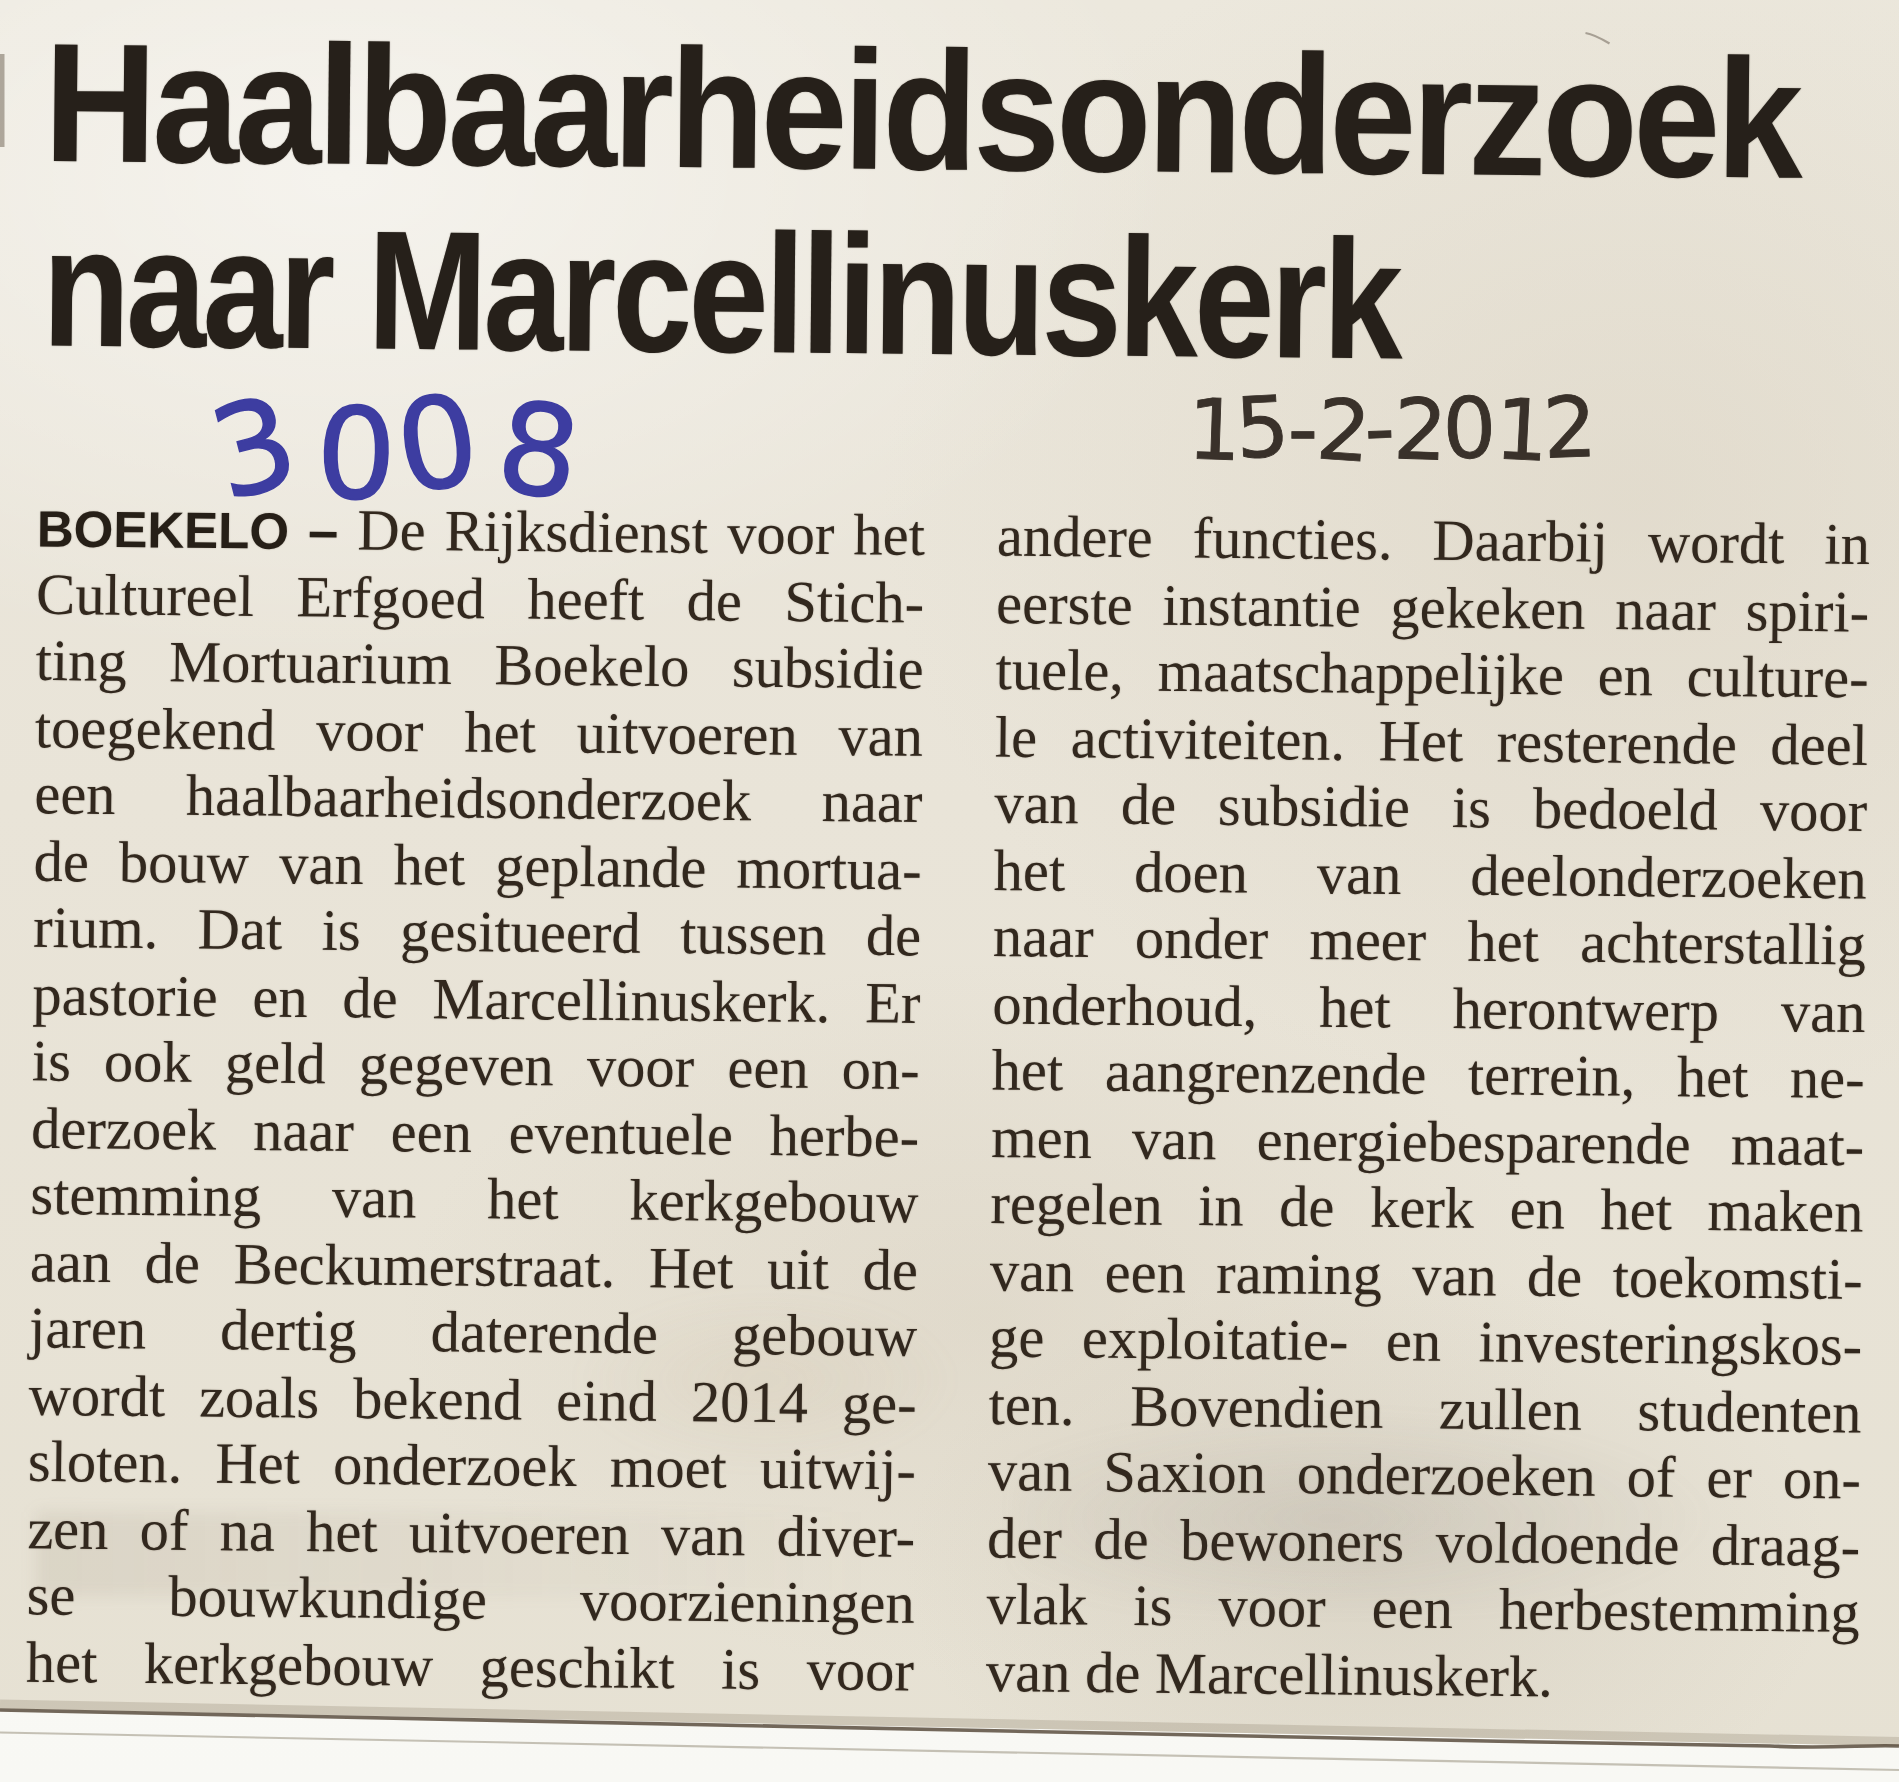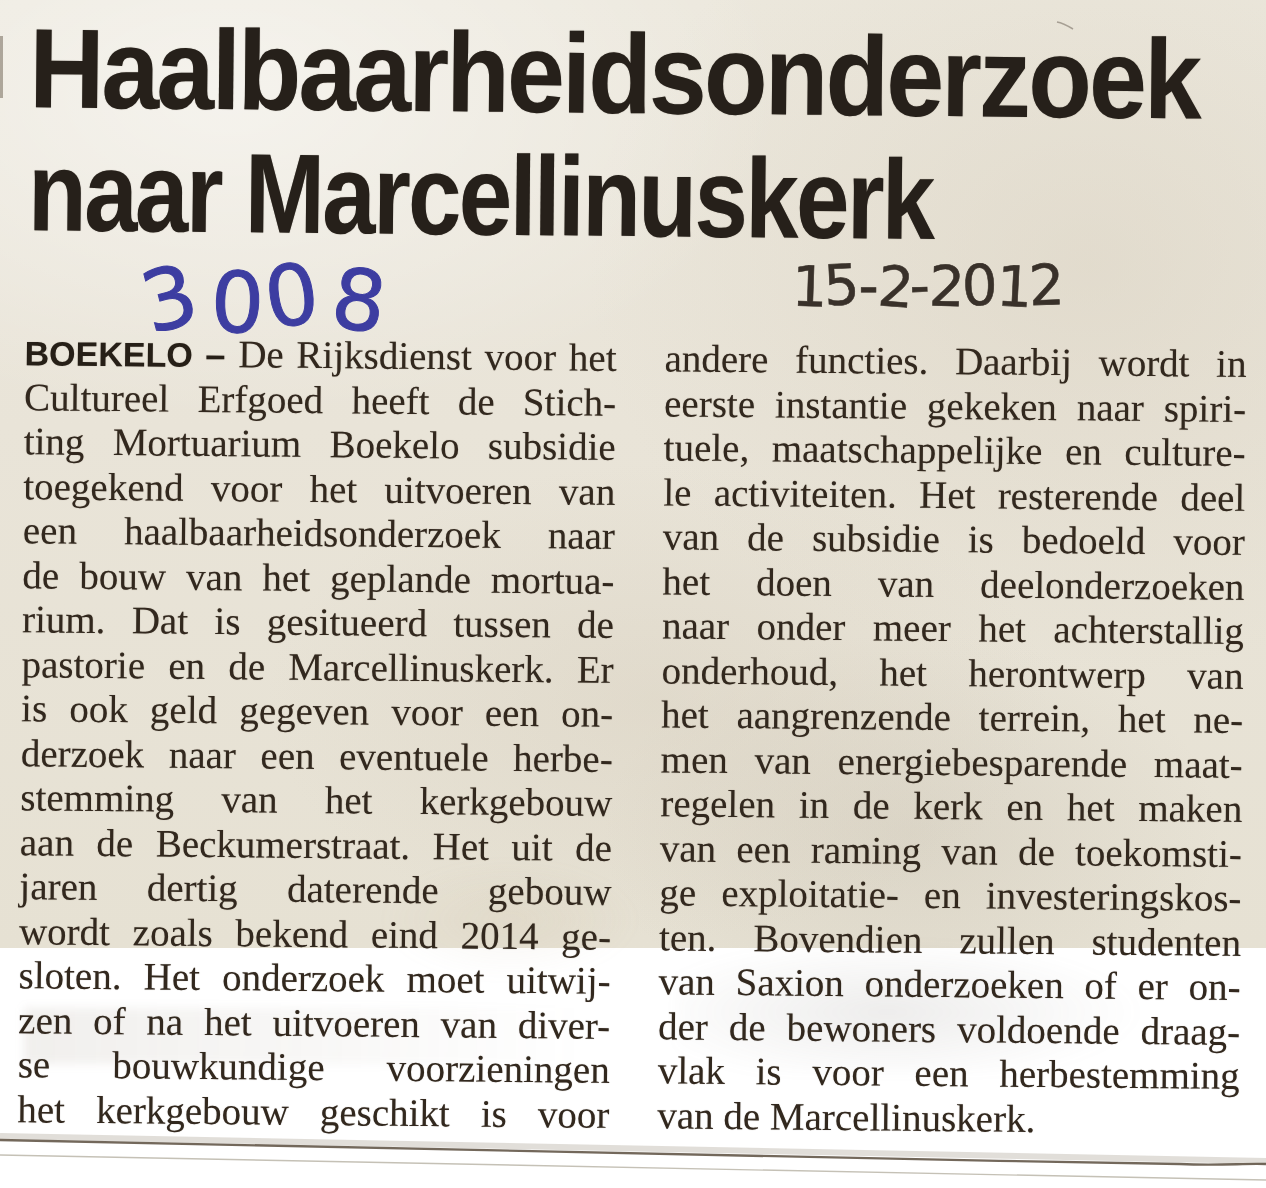--- a/index.html
+++ b/index.html
@@ -2,21 +2,21 @@
 <html><head>
 <meta charset="utf-8">
 <style>
   html,body{margin:0;padding:0;}
   body{
     width:1266px;height:1188px;overflow:hidden;
     background:#ffffff;
     font-family:"Liberation Serif", serif;
   }
   .scan{
-    position:relative;width:1266px;height:948px;
+    position:relative;width:1266px;height:1188px;
     background:linear-gradient(180deg,#fdfdfa 0%,#f8f8f4 100%);
   }
   
   .paper{
     position:absolute;inset:0;
     background-color:#e9e4d8;
     background-image:
       radial-gradient(ellipse 900px 520px at 18% 10%, rgba(255,255,255,0.50), rgba(255,255,255,0) 62%),
       radial-gradient(ellipse 760px 620px at 86% 28%, rgba(213,204,186,0.40), rgba(213,204,186,0) 66%),
       radial-gradient(ellipse 560px 340px at 52% 74%, rgba(208,198,180,0.30), rgba(208,198,180,0) 70%),

